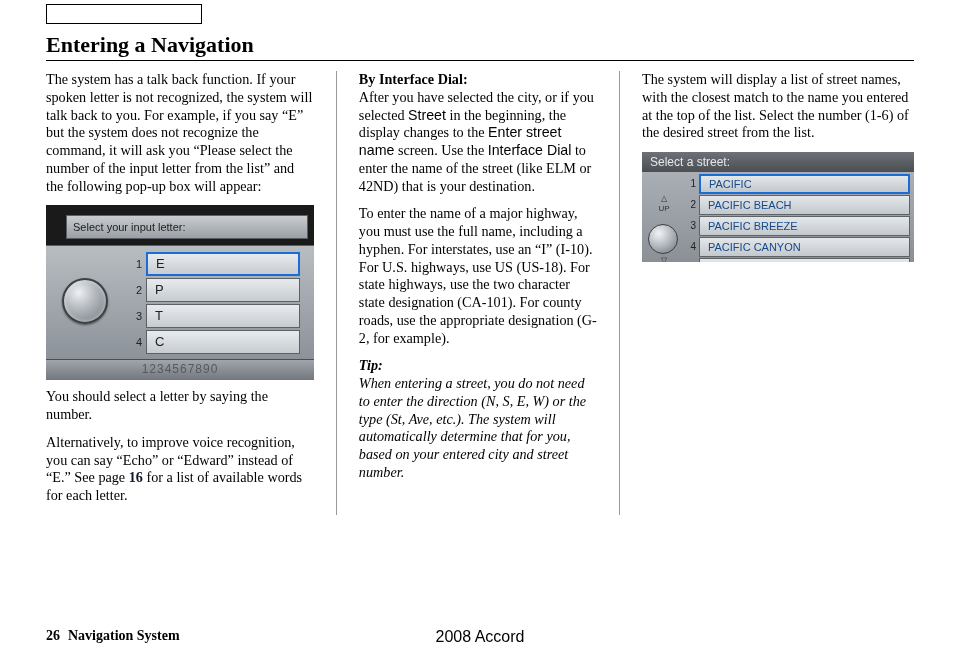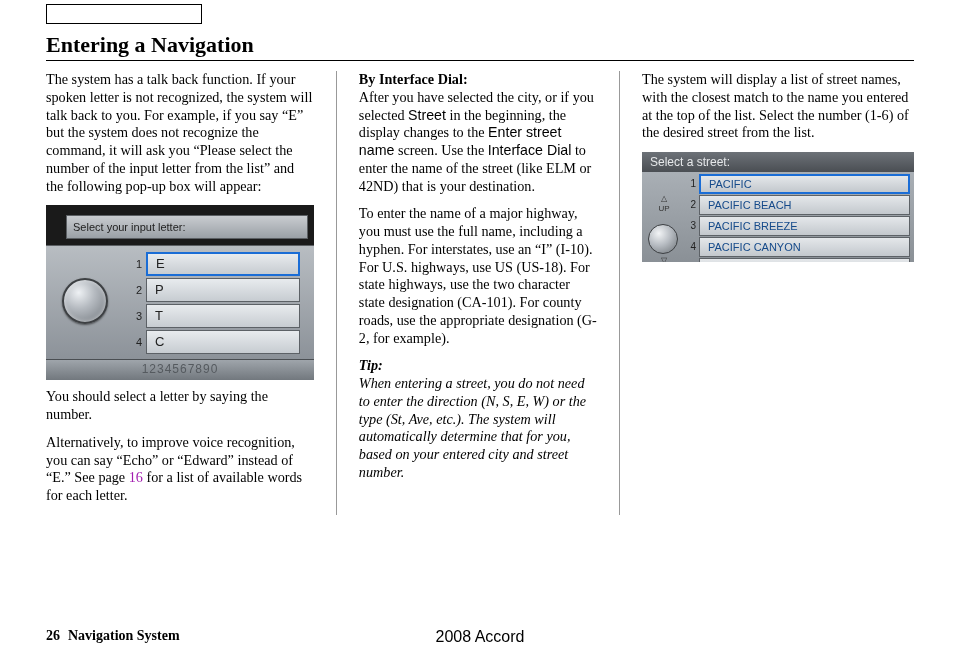--- a/index.html
+++ b/index.html
@@ -52,21 +52,21 @@
     width: 1px;
     background: #999;
     margin: 0 4px;
   }
   .para { margin: 0 0 10px 0; }
   .subhead { font-weight: bold; }
   .tip-label { font-style: italic; font-weight: bold; }
   .tip-body { font-style: italic; }
   .bold { font-weight: normal; }
   .sans { font-family: Arial, Helvetica, sans-serif; }
-  .link { color: #a21caf; }
+  .link { color: #0f172a; font-weight: bold; }
   .footer {
     position: absolute;
     bottom: 8px;
     left: 46px;
     right: 40px;
     display: flex;
     align-items: baseline;
     font-size: 14px;
   }
   .footer .pn { font-weight: bold; margin-right: 8px; }

